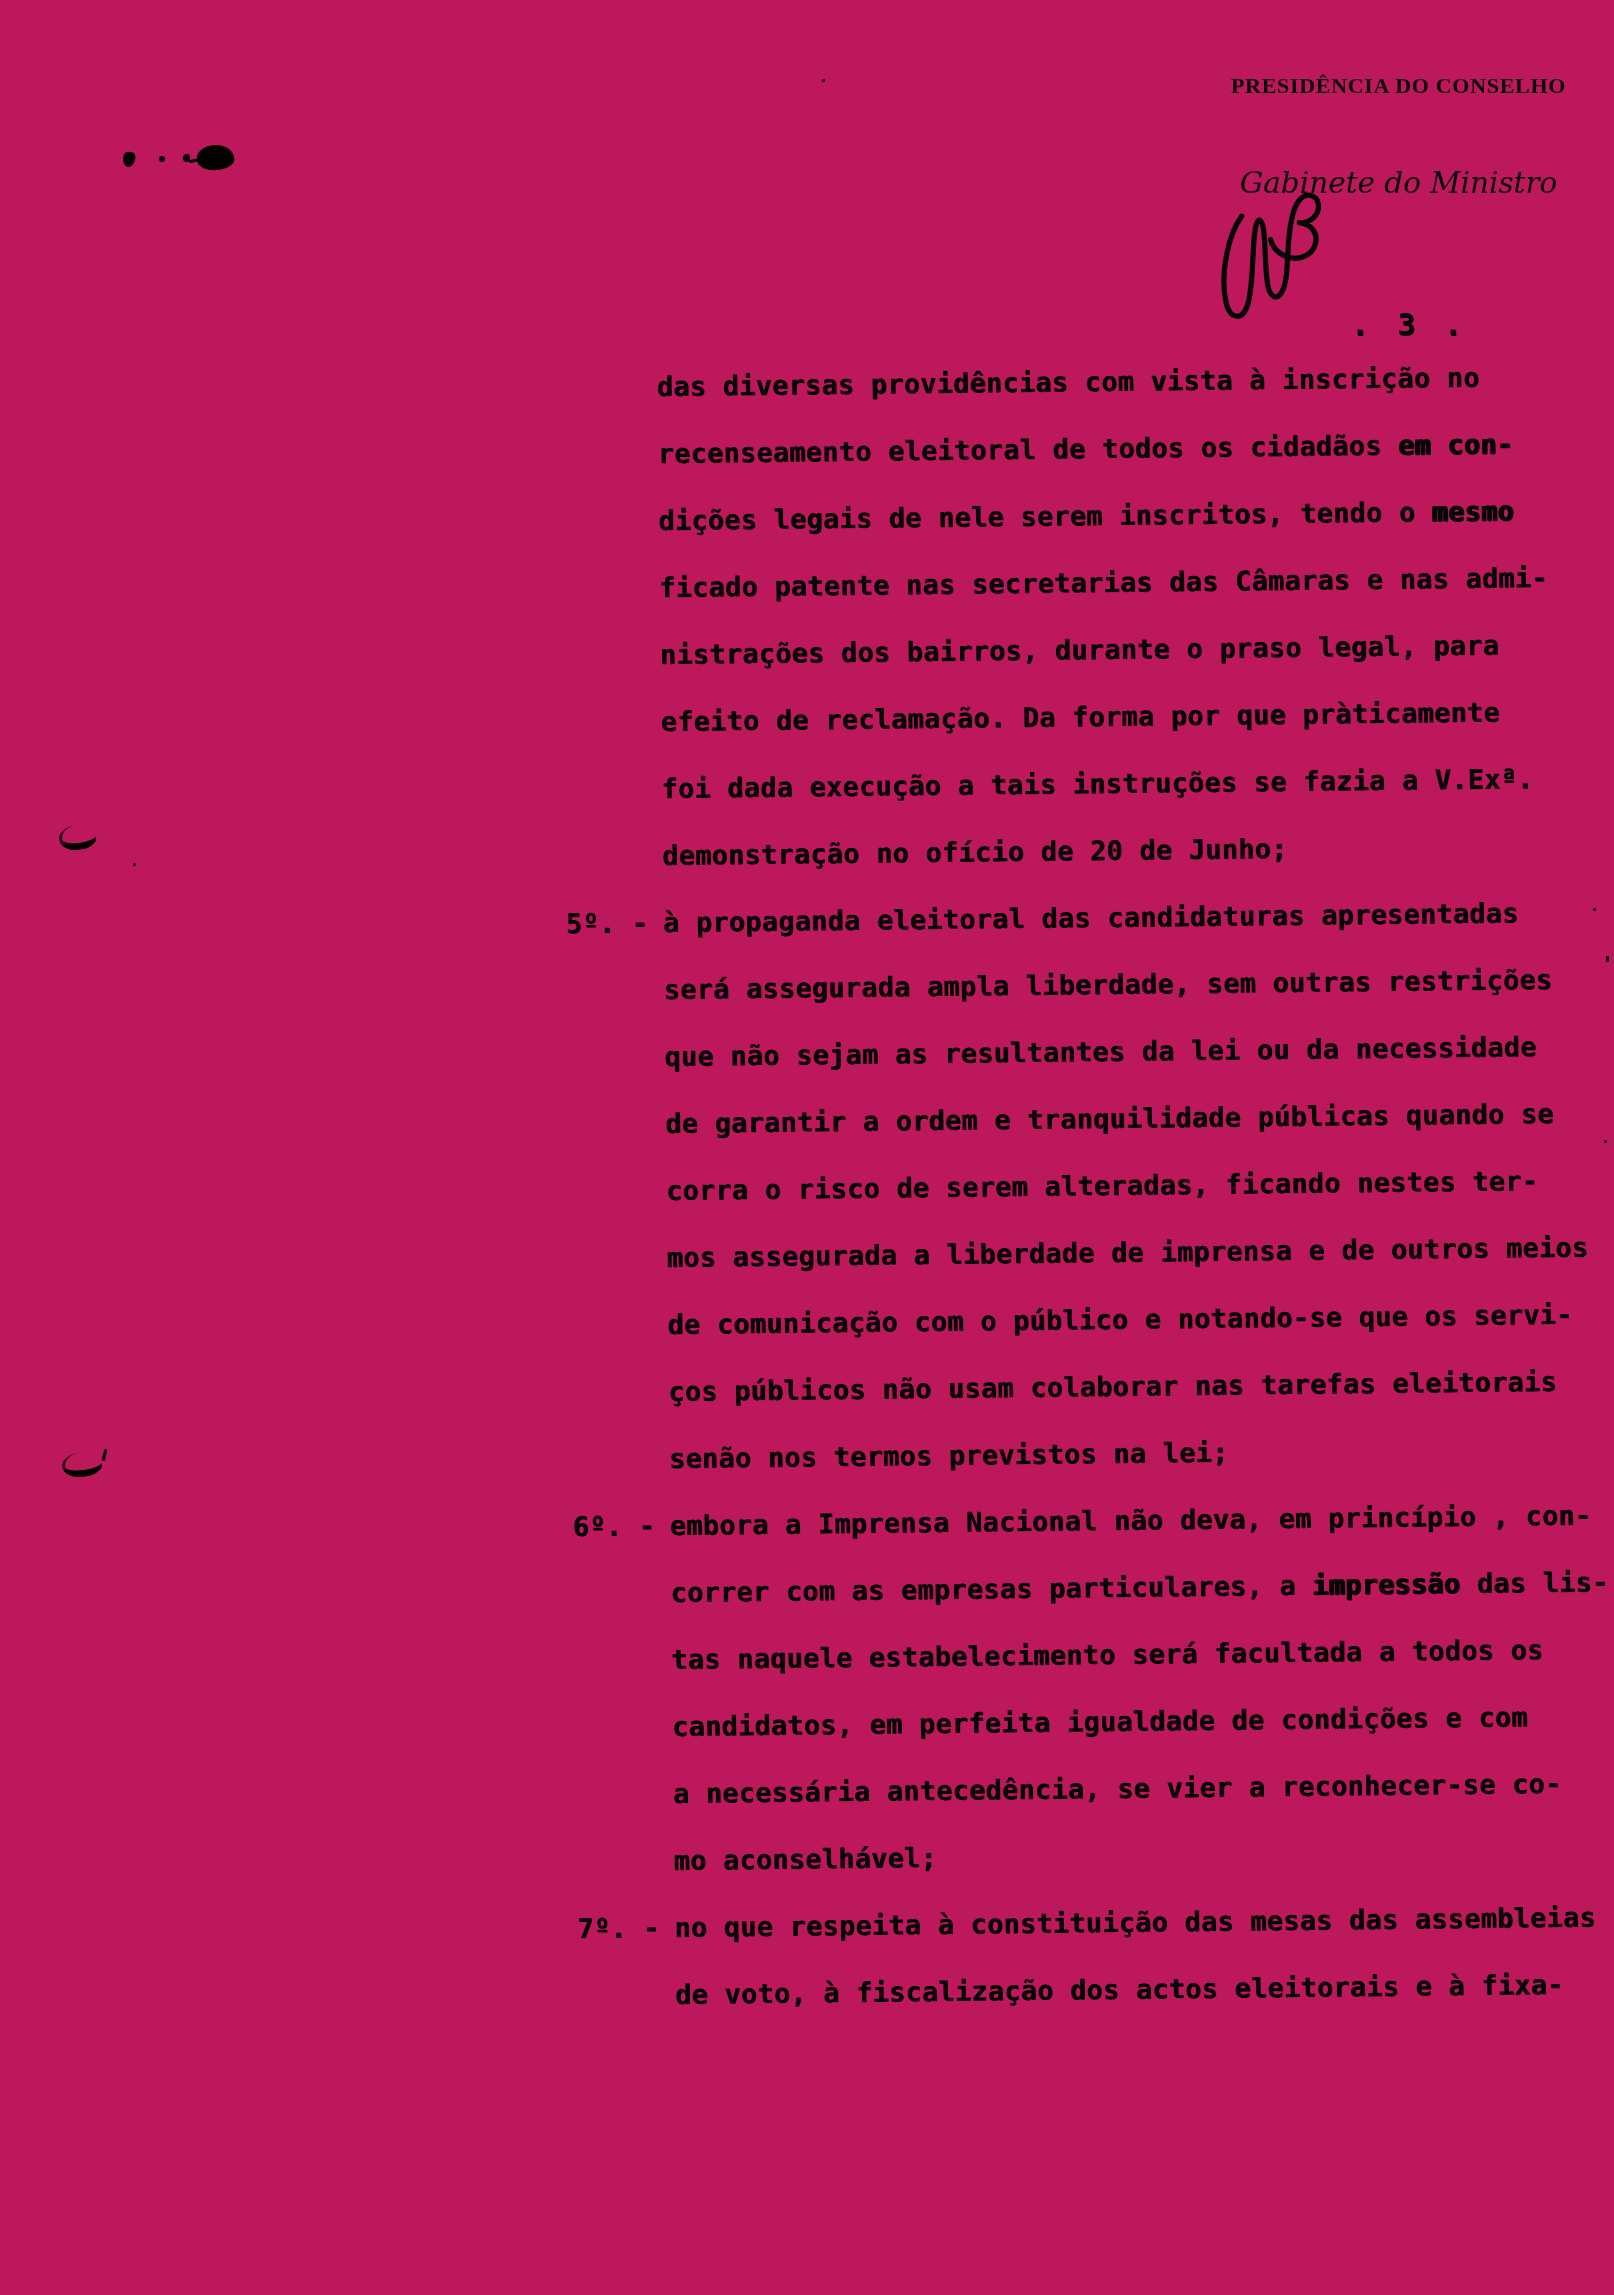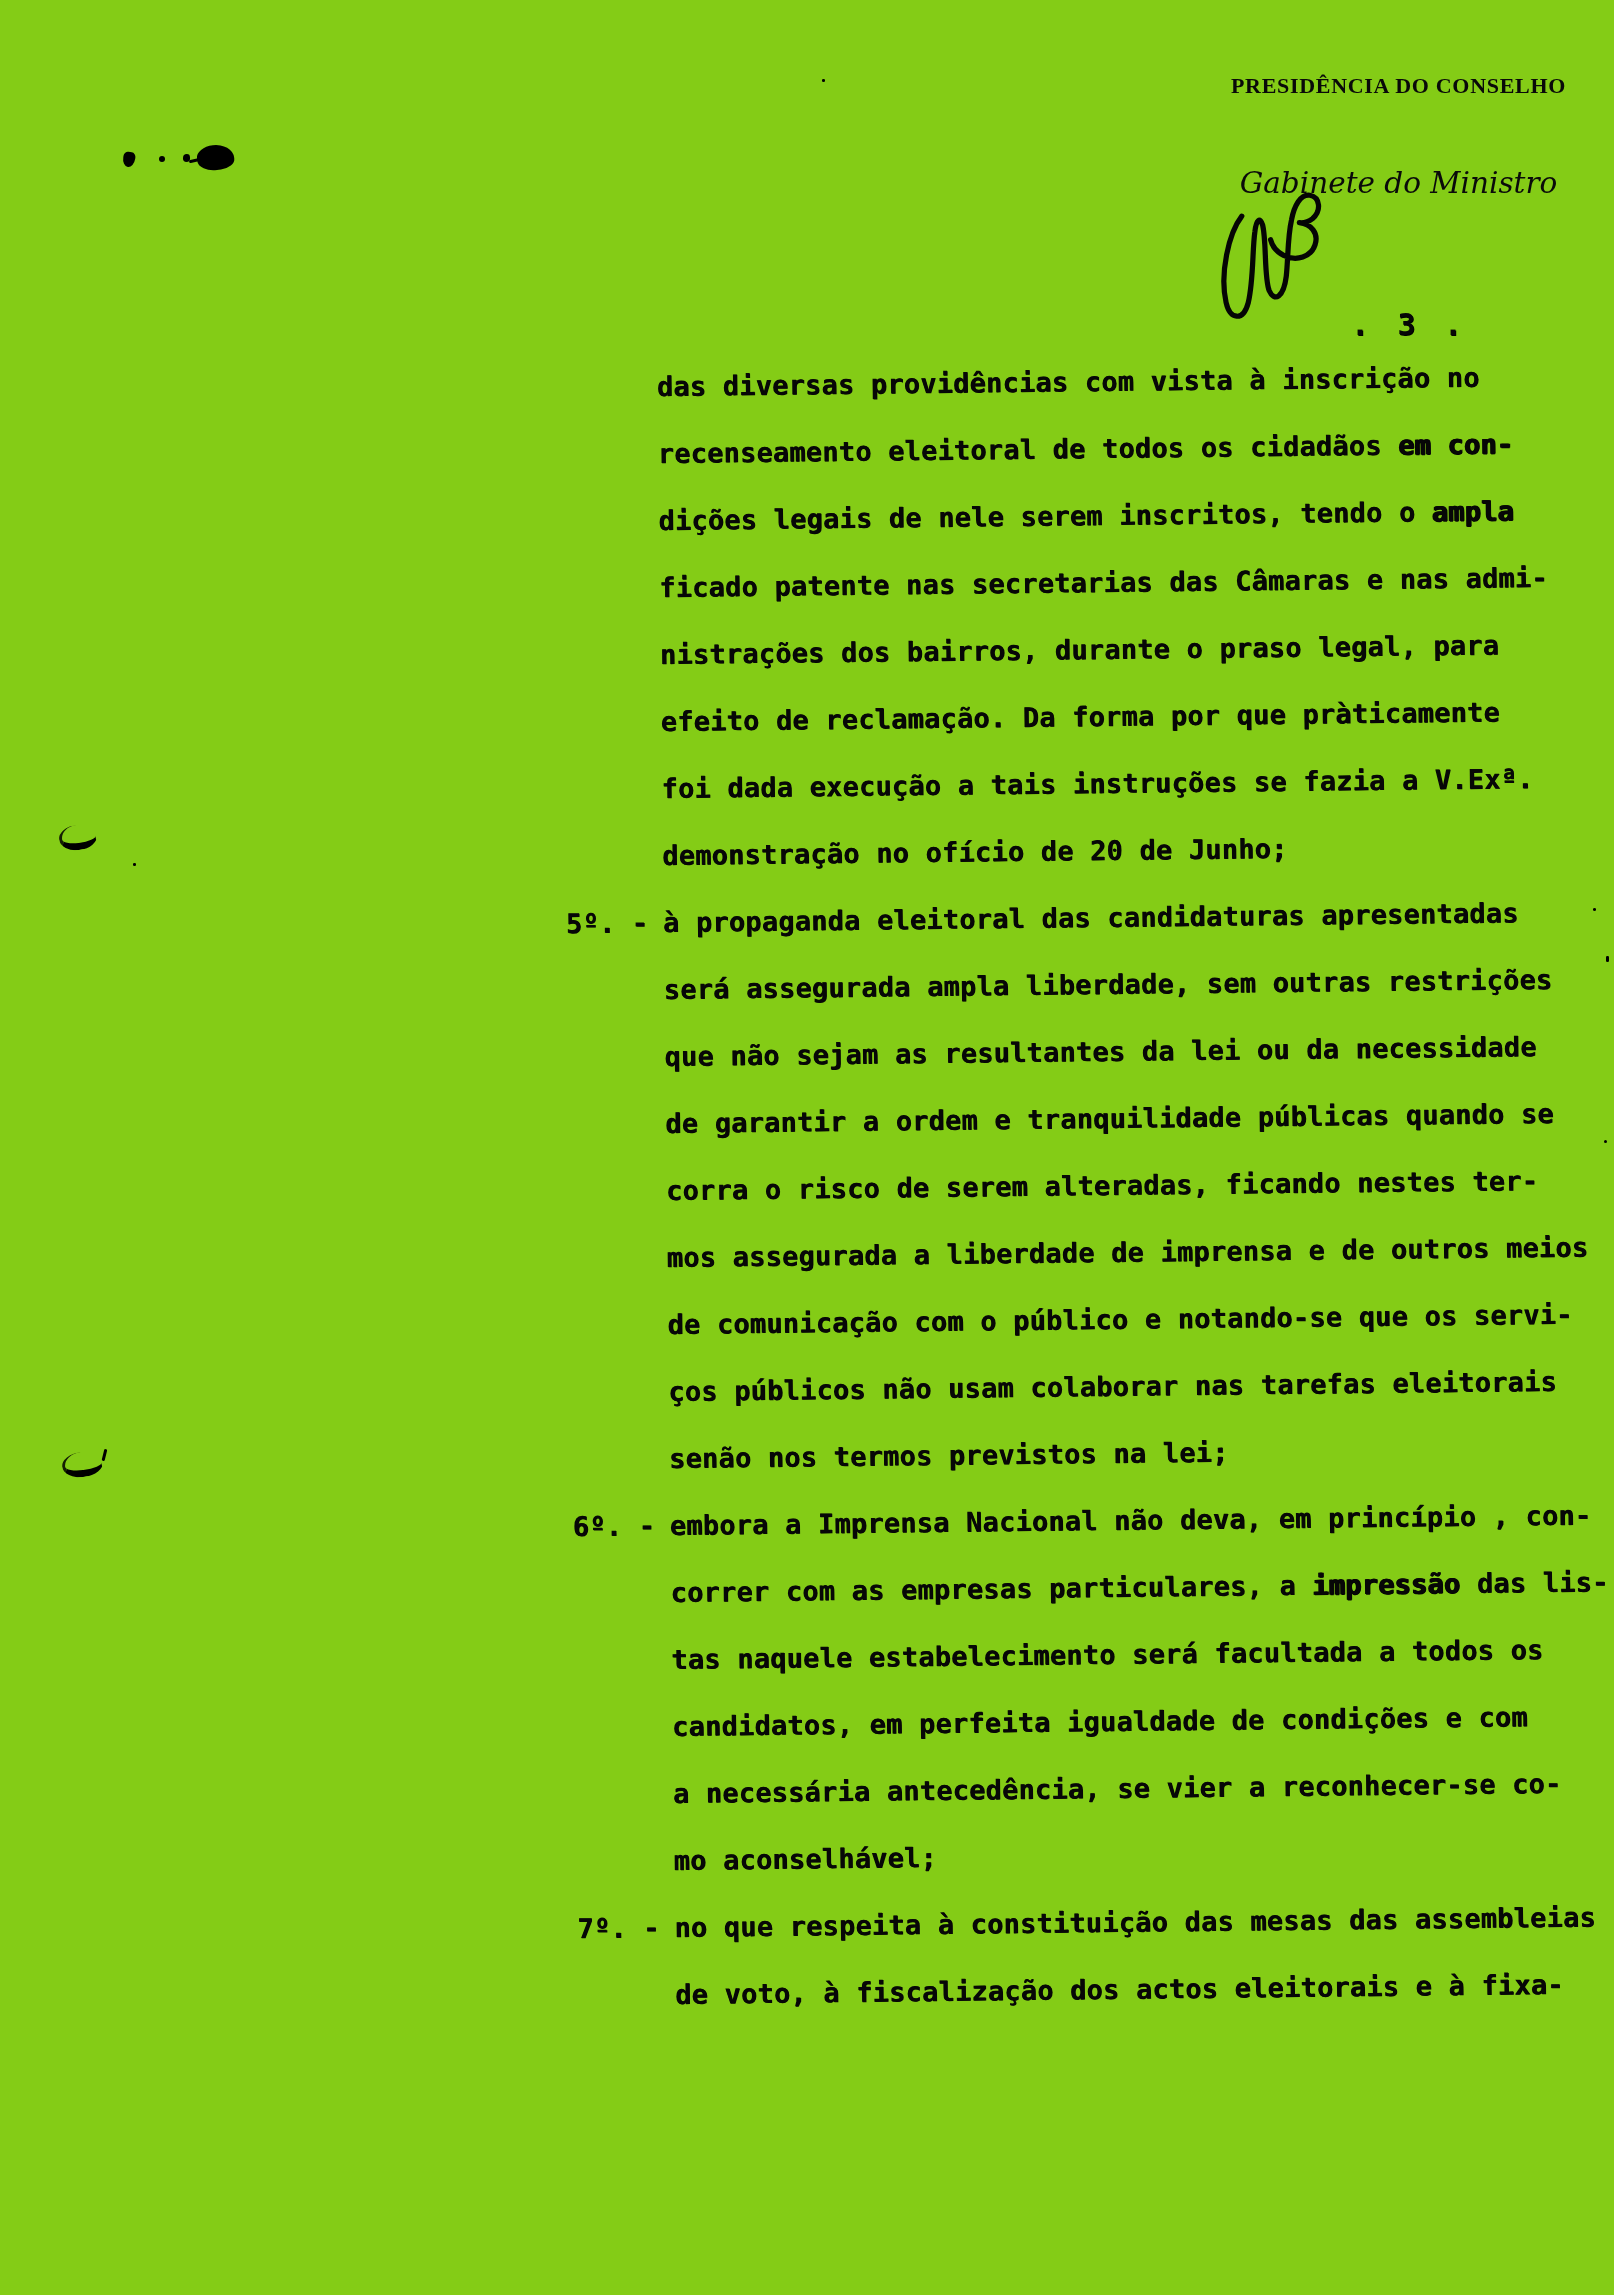--- a/index.html
+++ b/index.html
@@ -1,19 +1,19 @@
 <!DOCTYPE html>
 <html style="font-size:10.5px"><head>
 <meta charset="utf-8">
 <style>
   html,body{margin:0;padding:0;background:#ffffff;}
   .page{
     position:relative;
     width:1614px;height:2295px;
-    background:#84cc16;
+    background:#be185d;
     overflow:hidden;
     color:#070707;
     font-family:"DejaVu Sans Mono",monospace;
   }
 
   
   .lh1{
     position:absolute;left:1215px;top:73px;width:367px;
     text-align:center;
     font-family:"Liberation Serif",serif;
@@ -101,21 +101,21 @@
              C 96,106 90,96 88,88" fill="none" stroke="#050505" stroke-width="8" stroke-linecap="round" stroke-linejoin="round"></path>
   </svg>
 
   <div class="pagenum">. 3 .</div>
 
   <div class="typed" id="typed-body">
     <div class="tline"><span class="lnum"></span><span class="ltext">das diversas providências com vista à inscrição no</span></div>
 
     <div class="tline"><span class="lnum"></span><span class="ltext">recenseamento eleitoral de todos os cidadãos <b class="ov">em con-</b></span></div>
 
-    <div class="tline"><span class="lnum"></span><span class="ltext">dições legais de nele serem inscritos, tendo o <b class="ov">ampla</b></span></div>
+    <div class="tline"><span class="lnum"></span><span class="ltext">dições legais de nele serem inscritos, tendo o <b class="ov">mesmo</b></span></div>
 
     <div class="tline"><span class="lnum"></span><span class="ltext">ficado patente nas secretarias das Câmaras e nas admi-</span></div>
 
     <div class="tline"><span class="lnum"></span><span class="ltext">nistrações dos bairros, durante o praso legal, para</span></div>
 
     <div class="tline"><span class="lnum"></span><span class="ltext">efeito de reclamação. Da forma por que pràticamente</span></div>
 
     <div class="tline"><span class="lnum"></span><span class="ltext">foi dada execução a tais instruções se fazia a V.Exª.</span></div>
 
     <div class="tline"><span class="lnum"></span><span class="ltext">demonstração no ofício de 20 de Junho;</span></div>

